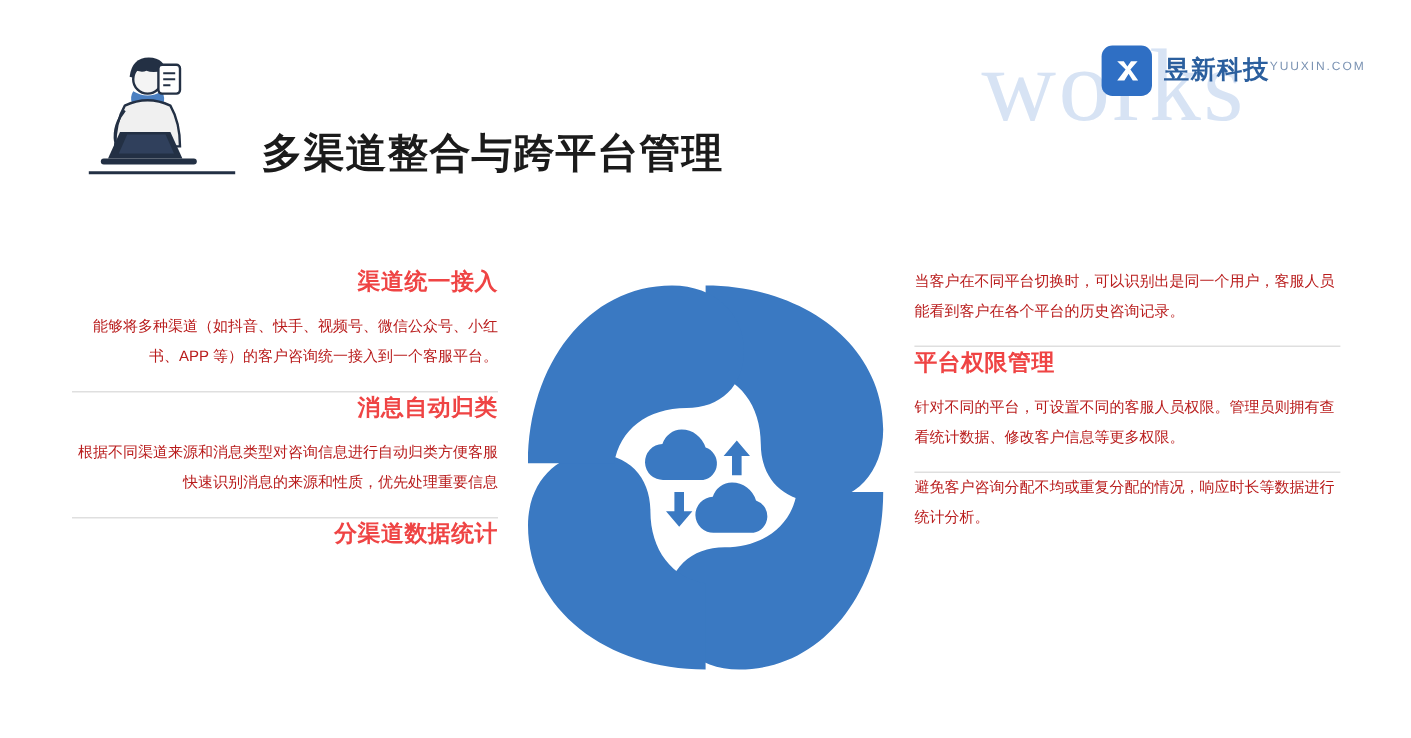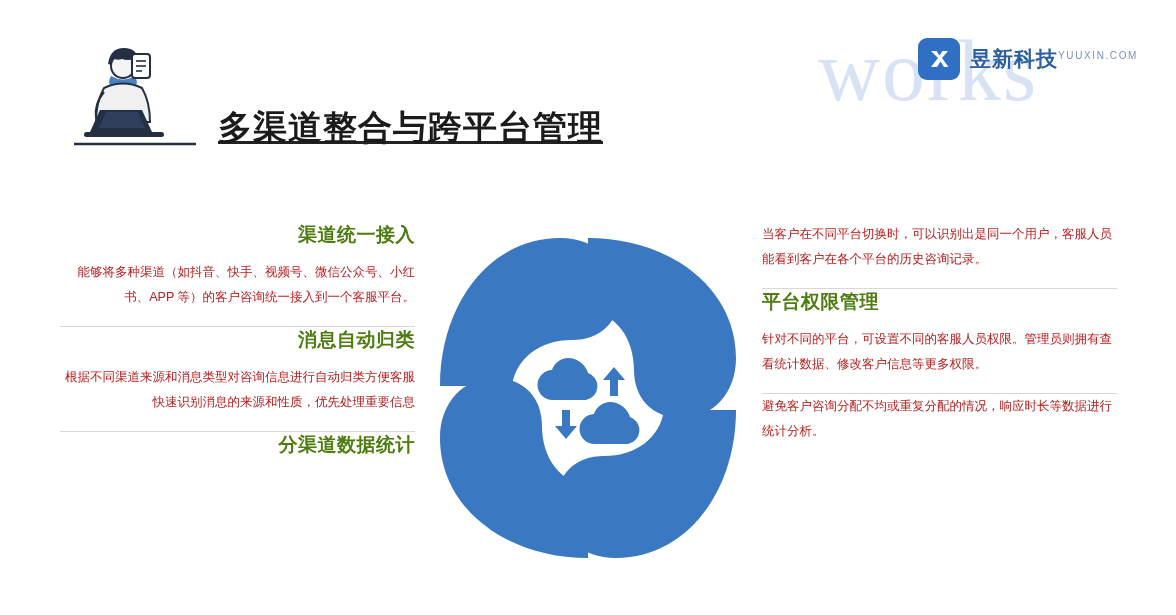--- a/index.html
+++ b/index.html
@@ -82,21 +82,20 @@
     width: 130px;
     height: 120px;
   }
 
   .title-block {
     position: absolute;
     left: 218px;
     top: 82px;
     display: flex;
     align-items: center;
-    text-decoration: underline;
   }
   .page-title {
     font-size: 34px;
     font-weight: bold;
     letter-spacing: 1px;
     color: #1b1b1b;
     white-space: nowrap;
   }
 
   
@@ -113,21 +112,21 @@
   }
   .divider {
     height: 1px;
     background: #d8d8d8;
     width: 100%;
   }
 
   .f-title {
     font-size: 19px;
     font-weight: bold;
-    color: #4d7c0f;
+    color: #ef4444;
     margin-bottom: 12px;
     letter-spacing: 0.5px;
   }
   .f-desc {
     font-size: 12.5px;
     line-height: 2.0;
     color: #b91c1c;
   }
   .col-left .f-title, .col-left .f-desc { text-align: right; }
   .col-right .f-title, .col-right .f-desc { text-align: left; }

